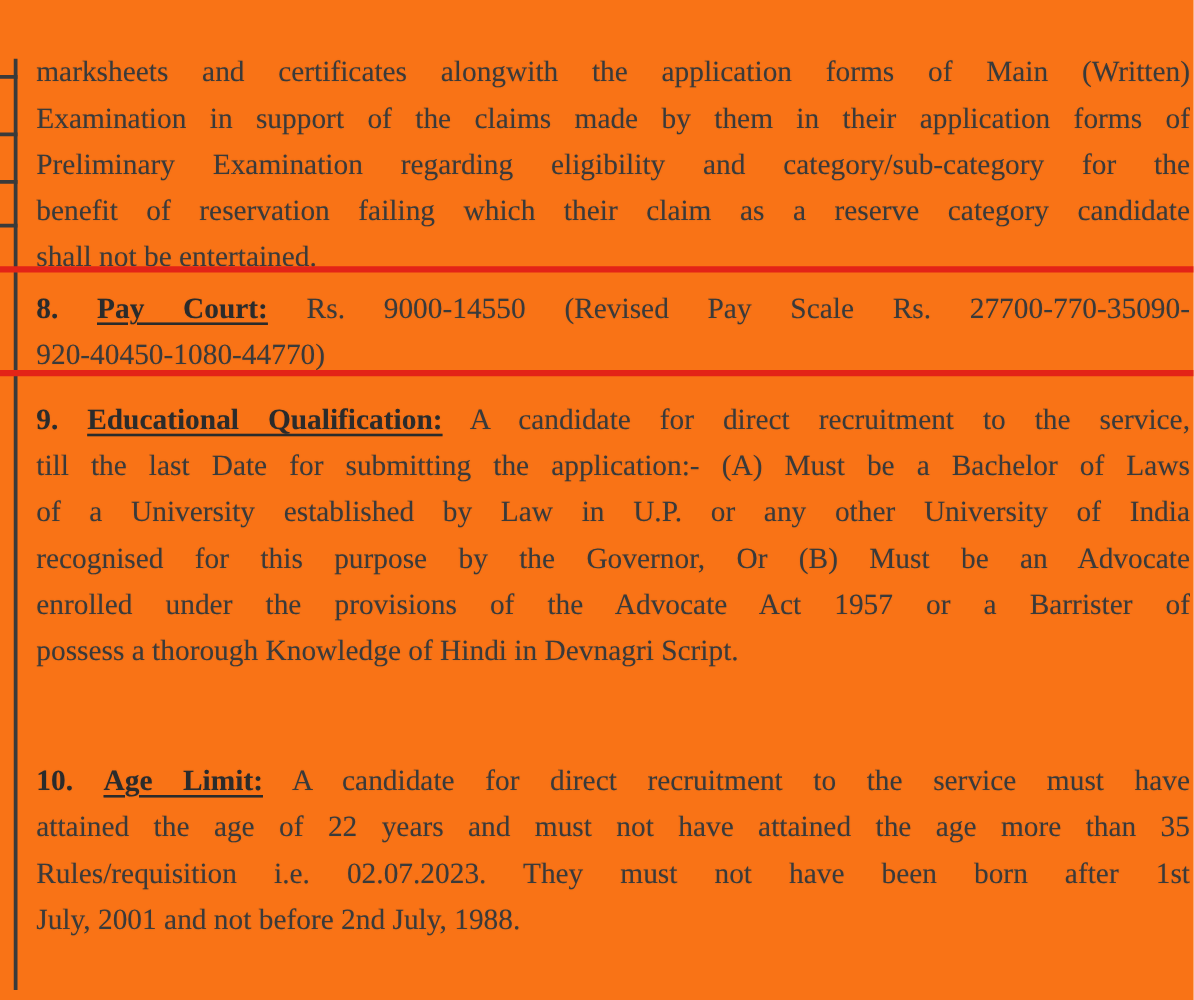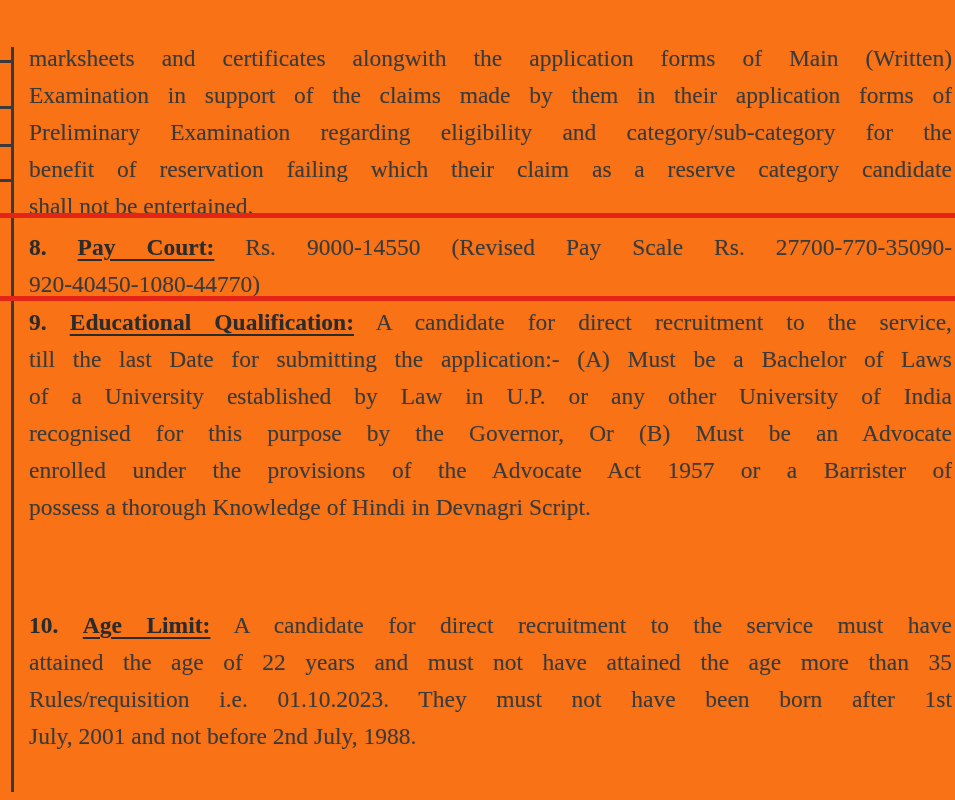--- a/index.html
+++ b/index.html
@@ -13,21 +13,21 @@
   .t1{top:60px}.t2{top:106px}.t3{top:144px}.t4{top:179px}
   
   .redline{position:absolute;left:0;width:955px;height:5px;background:#e32417;z-index:6;}
   .rl-top{top:213px}
   .rl-bottom{top:296px}
   
   .textcol{position:absolute;left:29px;top:0;width:923px;}
   .para{position:absolute;left:0;width:100%;}
   .p-intro{top:40px}
   .p-sec8{top:229px}
-  .p-sec9{top:304px}
+  .p-sec9{top:318px}
   .p-sec10{top:607px}
   .line{
     height:37px;line-height:37px;font-size:23.5px;
     text-align:justify;text-align-last:justify;
     overflow:hidden;
     text-shadow:0 0 1px rgba(70,70,70,0.35);
   }
   .line.last{text-align:left;text-align-last:left;}
   .b{font-weight:700;color:#2b2b2b;}
   .u{text-decoration:underline;text-decoration-thickness:2px;text-underline-offset:4px;}
@@ -66,18 +66,18 @@
       <div class="line">till the last Date for submitting the application:- (A) Must be a Bachelor of Laws</div>
       <div class="line">of a University established by Law in U.P. or any other University of India</div>
       <div class="line">recognised for this purpose by the Governor, Or (B) Must be an Advocate</div>
       <div class="line">enrolled under the provisions of the Advocate Act 1957 or a Barrister of</div>
       <div class="line last">possess a thorough Knowledge of Hindi in Devnagri Script.</div>
     </div>
 
     <div class="para p-sec10">
       <div class="line"><span class="b">10.</span> <span class="b u">Age Limit:</span> <span>A candidate for direct recruitment to the service must have</span></div>
       <div class="line">attained the age of 22 years and must not have attained the age more than 35</div>
-      <div class="line">Rules/requisition i.e. 01.10.2023. They must not have been born after 1st</div>
+      <div class="line">Rules/requisition i.e. 02.07.2023. They must not have been born after 1st</div>
       <div class="line last">July, 2001 and not before 2nd July, 1988.</div>
     </div>
 
   </div>
 </div>
 
 </body></html>

